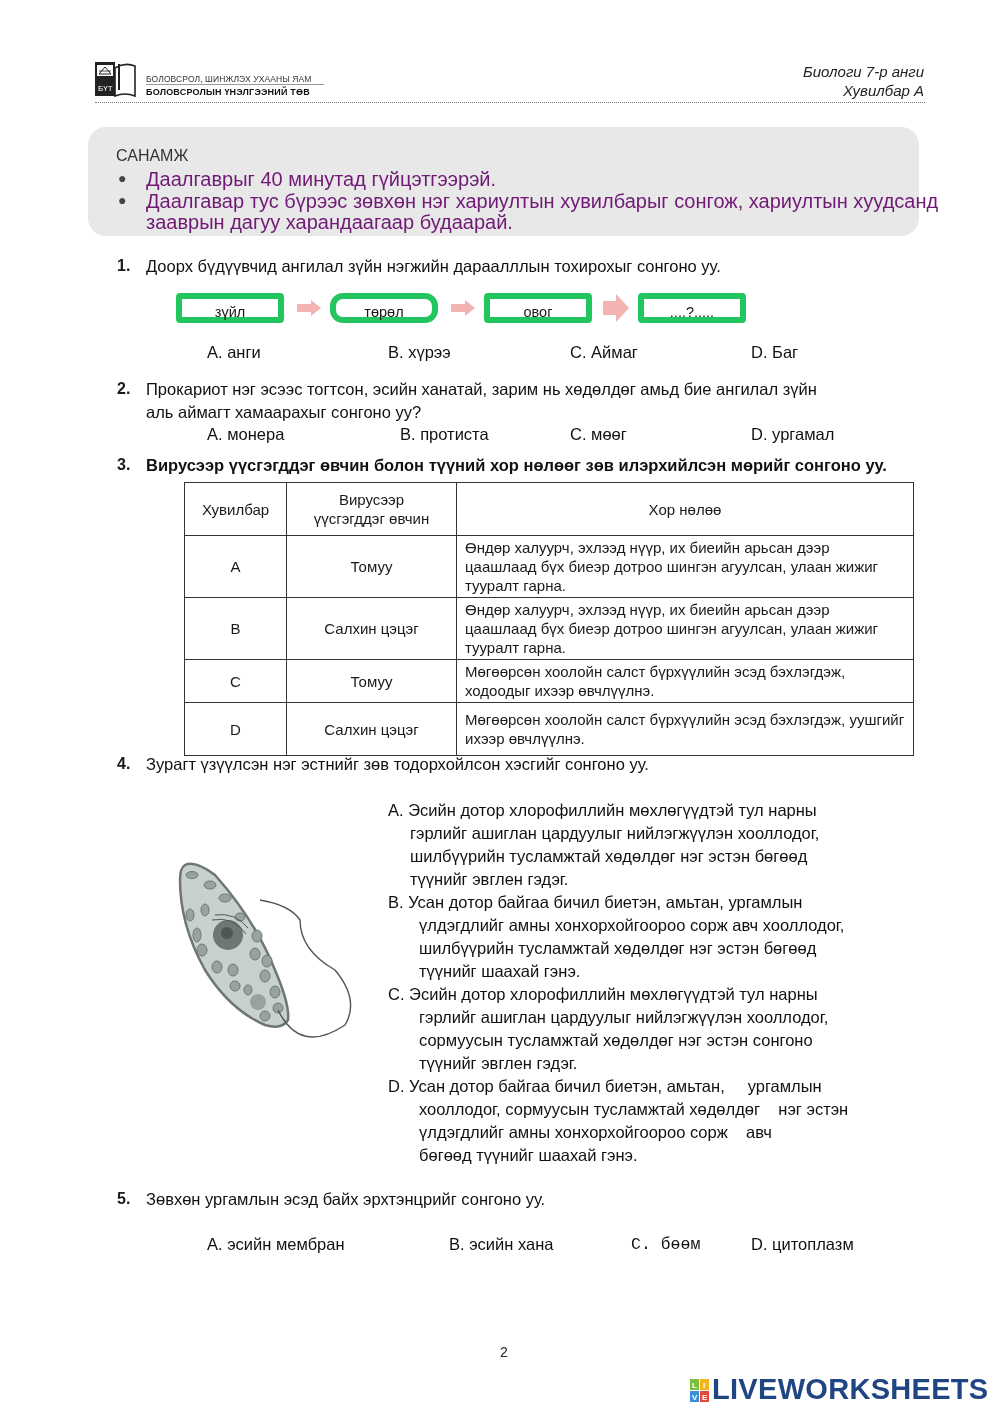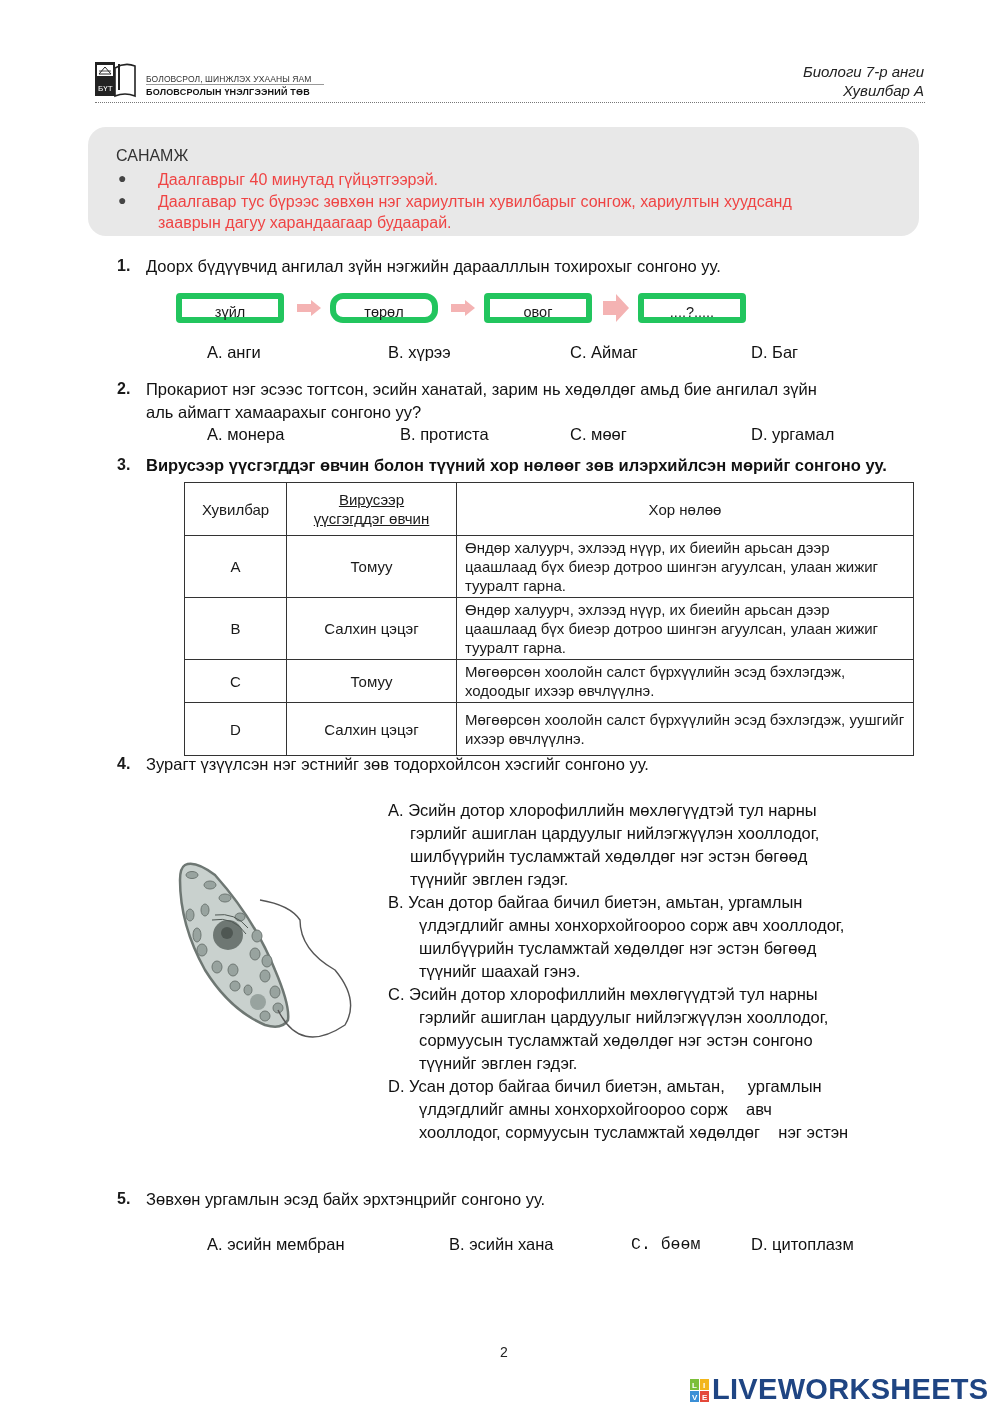--- a/index.html
+++ b/index.html
@@ -9,21 +9,21 @@
   
   .logo-box { left:95px; top:60px; width:42px; height:38px; }
   .org1 { left:146px; top:74px; font-size:8.5px; color:#333; letter-spacing:0.1px; }
   .org2 { left:146px; top:87px; font-size:9px; font-weight:bold; color:#111; letter-spacing:0.2px; }
   .org-sep { left:146px; top:84px; width:178px; border-top:1px solid #999; }
   .hdr-right { right:76px; top:62px; text-align:right; font-style:italic; font-size:15px; line-height:19px; color:#222; }
   .hdr-rule { left:95px; top:102px; width:830px; border-top:1px dotted #777; }
   
   .note { left:88px; top:127px; width:831px; height:109px; background:#e8e8e8; border-radius:18px; }
   .note-title { left:116px; top:147px; font-weight:normal; font-size:16px; color:#333; }
-  .note-li { position:absolute; left:158px; font-size:16px; color:#ef4444; line-height:21px; }
+  .note-li { position:absolute; left:146px; font-size:20px; color:#701a75; line-height:21px; }
   .note-bullet { position:absolute; left:118px; font-size:14px; color:#444; }
   
   .qnum { position:absolute; left:117px; font-weight:bold; font-size:16px; }
   .qtext { position:absolute; left:146px; font-size:16.5px; line-height:23px; color:#111; }
   .opt { position:absolute; font-size:16.5px; color:#111; white-space:nowrap; }
   
   .flow-box { position:absolute; top:293px; width:108px; height:30px; border:6px solid #22c55e;
               border-radius:4px; box-sizing:border-box; text-align:center; line-height:26px; font-size:14.5px; background:#fff; }
   .arrow { position:absolute; }
   
@@ -99,21 +99,21 @@
 <div class="opt" style="left:570px; top:425px;">C. мөөг</div>
 <div class="opt" style="left:751px; top:425px;">D. ургамал</div>
 
 <div class="qnum" style="top:456px;">3.</div>
 <div class="qtext" style="top:454px;font-weight:bold;">Вирусээр үүсгэгддэг өвчин болон түүний хор нөлөөг зөв илэрхийлсэн мөрийг сонгоно уу.</div>
 
 <table class="vt">
   <tbody>
       <tr style="height:53px;">
     <td class="c" style="width:85px;">Хувилбар</td>
-    <td class="c" style="width:153px;text-decoration:underline;">
+    <td class="c" style="width:153px;">
       <div>Вирусээр</div>
       <div>үүсгэгддэг өвчин</div>
     </td>
     <td class="c">Хор нөлөө</td>
   </tr>
   <tr style="height:59px;">
     <td class="c">A</td>
     <td class="c">Томуу</td>
     <td>Өндөр халуурч, эхлээд нүүр, их биеийн арьсан дээр цаашлаад бүх биеэр дотроо шингэн агуулсан, улаан жижиг тууралт гарна.</td>
   </tr>
@@ -180,21 +180,21 @@
   <span class="indent2">шилбүүрийн тусламжтай хөдөлдөг нэг эстэн бөгөөд</span>
   <span class="indent2">түүнийг шаахай гэнэ.</span>
 </div>
 <div class="q4opt" style="top:983px;">
   <span>C.</span> <span>Эсийн дотор хлорофиллийн мөхлөгүүдтэй тул нарны</span>
   <span class="indent2">гэрлийг ашиглан цардуулыг нийлэгжүүлэн хооллодог,</span>
   <span class="indent2">сормуусын тусламжтай хөдөлдөг нэг эстэн сонгоно</span>
   <span class="indent2">түүнийг эвглен гэдэг.</span>
 </div>
 <div class="q4opt" style="top:1075px; white-space:pre;"><span>D.</span> <span>Усан дотор байгаа бичил биетэн, амьтан,     ургамлын</span>
-<span class="indent2" style="white-space:pre;">үлдэгдлийг амны хонхорхойгоороо сорж    авч</span><span class="indent2" style="white-space:pre;">хооллодог, сормуусын тусламжтай хөдөлдөг    нэг эстэн</span></div>
+<span class="indent2" style="white-space:pre;">хооллодог, сормуусын тусламжтай хөдөлдөг    нэг эстэн</span><span class="indent2" style="white-space:pre;">үлдэгдлийг амны хонхорхойгоороо сорж    авч</span><span class="indent2">бөгөөд түүнийг шаахай гэнэ.</span></div>
 
 <div class="qnum" style="top:1190px;">5.</div>
 <div class="qtext" style="top:1188px;">Зөвхөн ургамлын эсэд байх эрхтэнцрийг сонгоно уу.</div>
 <div class="opt" style="left:207px; top:1235px;">A. эсийн мембран</div>
 <div class="opt" style="left:449px; top:1235px;">B. эсийн хана</div>
 <div class="opt" style="left:631px; top:1235px;font-family:Liberation Mono, monospace;">C. бөөм</div>
 <div class="opt" style="left:751px; top:1235px;">D. цитоплазм</div>
 
 <div class="abs pagenum">2</div>
 

